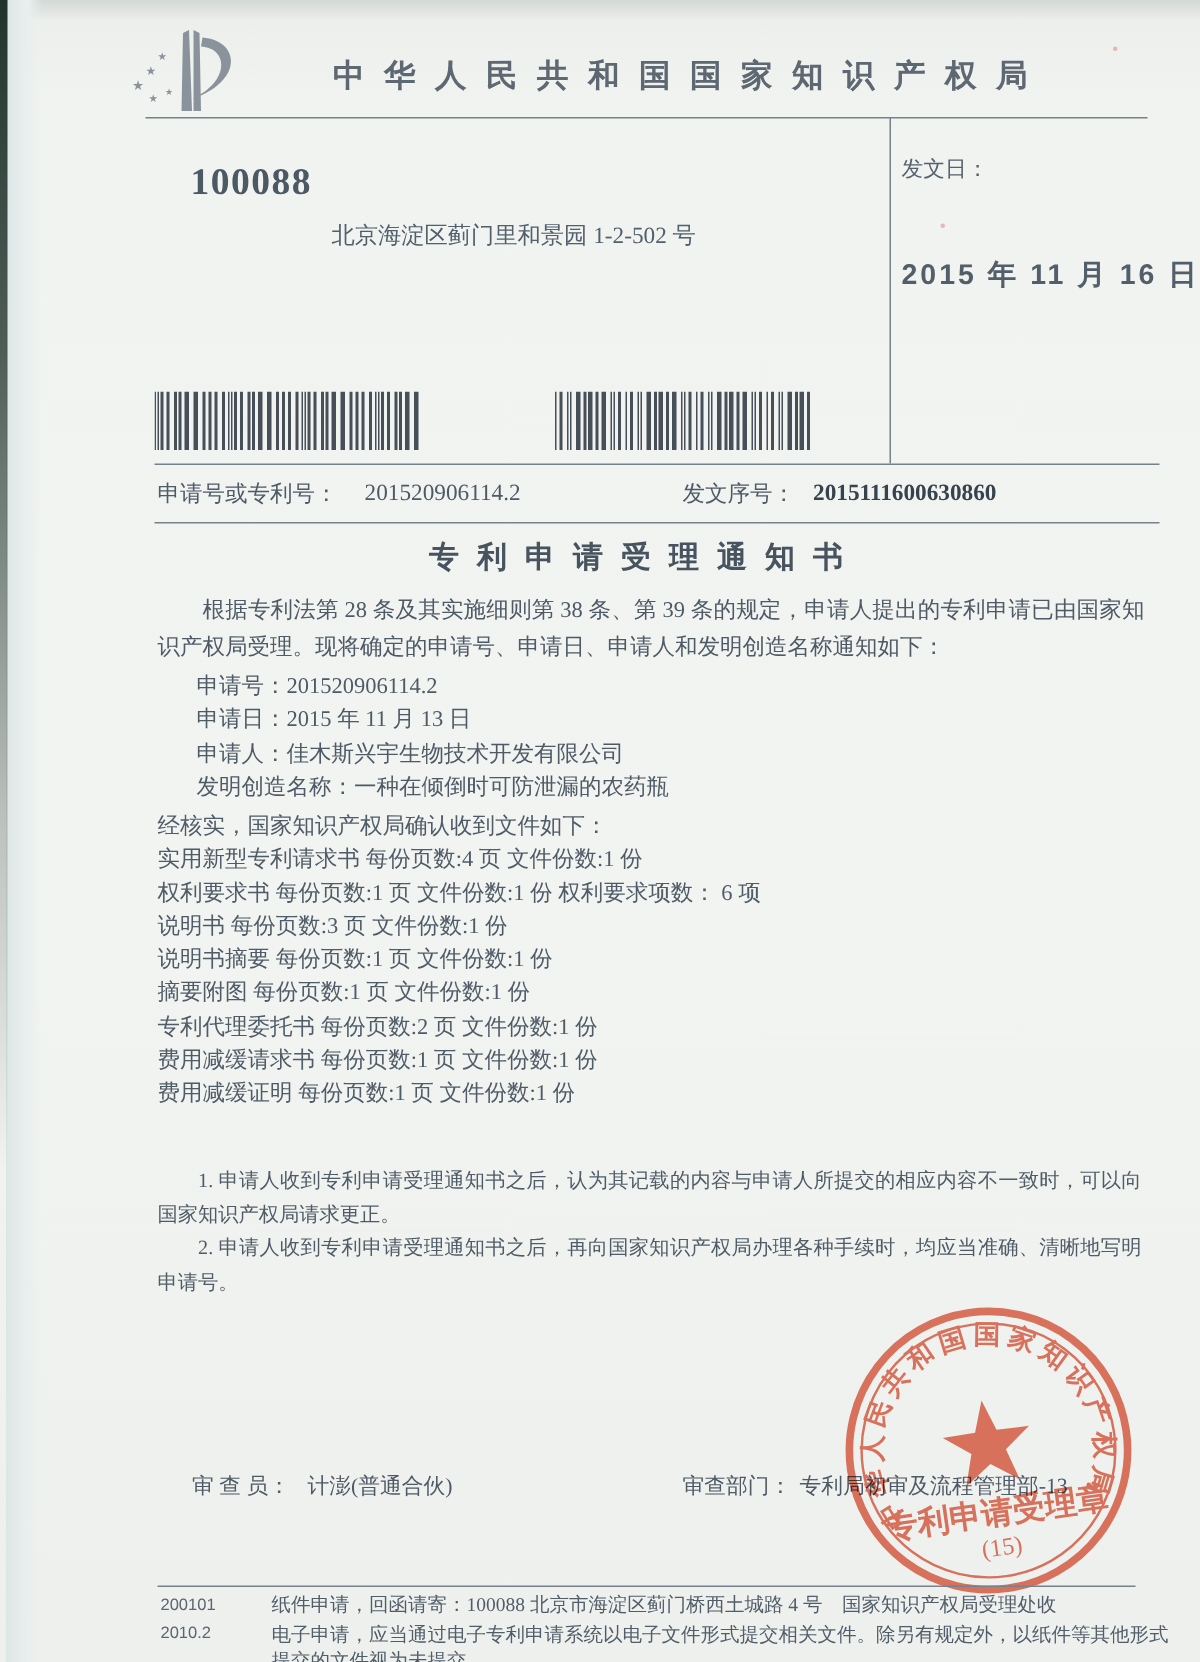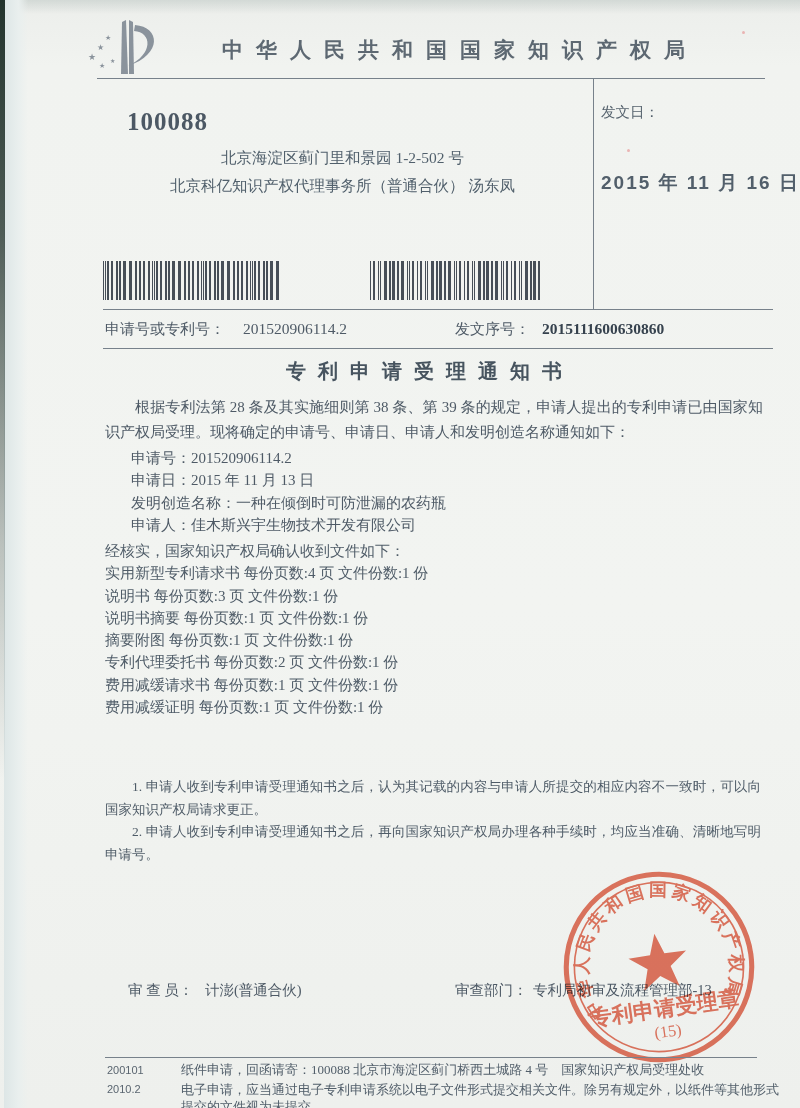--- a/index.html
+++ b/index.html
@@ -95,21 +95,20 @@
     </g>
   </svg>
 
   <div class="header-title">中华人民共和国国家知识产权局</div>
   <div class="hairline" style="left:97px;top:78px;width:668px;"></div>
   <div class="vline" style="left:593px;top:78px;height:231px;"></div>
 
   <div class="postcode">100088</div>
   <div class="addr">
     <div>北京海淀区蓟门里和景园 1-2-502 号</div>
-    <div>北京科亿知识产权代理事务所（普通合伙） 汤东凤</div>
   </div>
 
   <div class="issue-label">发文日：</div>
   <div class="issue-date">2015 年 11 月 16 日</div>
 
   <div id="bc1" class="barcode"><span style="width:1px;margin-right:1px"></span><span style="width:1px;margin-right:1px"></span><span style="width:2px;margin-right:2px"></span><span style="width:2px;margin-right:3px"></span><span style="width:2px;margin-right:1px"></span><span style="width:2px;margin-right:2px"></span><span style="width:3px;margin-right:3px"></span><span style="width:3px;margin-right:3px"></span><span style="width:2px;margin-right:2px"></span><span style="width:2px;margin-right:2px"></span><span style="width:2px;margin-right:3px"></span><span style="width:2px;margin-right:2px"></span><span style="width:1px;margin-right:1px"></span><span style="width:1px;margin-right:1px"></span><span style="width:2px;margin-right:2px"></span><span style="width:2px;margin-right:3px"></span><span style="width:2px;margin-right:1px"></span><span style="width:2px;margin-right:2px"></span><span style="width:3px;margin-right:3px"></span><span style="width:3px;margin-right:3px"></span><span style="width:2px;margin-right:2px"></span><span style="width:2px;margin-right:2px"></span><span style="width:2px;margin-right:3px"></span><span style="width:2px;margin-right:2px"></span><span style="width:1px;margin-right:1px"></span><span style="width:1px;margin-right:1px"></span><span style="width:2px;margin-right:2px"></span><span style="width:2px;margin-right:3px"></span><span style="width:2px;margin-right:1px"></span><span style="width:2px;margin-right:2px"></span><span style="width:3px;margin-right:3px"></span><span style="width:3px;margin-right:3px"></span><span style="width:2px;margin-right:2px"></span><span style="width:2px;margin-right:2px"></span><span style="width:2px;margin-right:3px"></span><span style="width:2px;margin-right:2px"></span><span style="width:1px;margin-right:1px"></span><span style="width:1px;margin-right:1px"></span><span style="width:2px;margin-right:2px"></span><span style="width:2px;margin-right:3px"></span><span style="width:2px;margin-right:1px"></span><span style="width:2px;margin-right:2px"></span><span style="width:3px;margin-right:3px"></span><span style="width:3px;margin-right:3px"></span></div>
   <div id="bc2" class="barcode"><span style="width:1px;margin-right:2px"></span><span style="width:2px;margin-right:3px"></span><span style="width:1px;margin-right:1px"></span><span style="width:1px;margin-right:3px"></span><span style="width:3px;margin-right:2px"></span><span style="width:2px;margin-right:1px"></span><span style="width:3px;margin-right:2px"></span><span style="width:2px;margin-right:2px"></span><span style="width:3px;margin-right:3px"></span><span style="width:1px;margin-right:1px"></span><span style="width:1px;margin-right:2px"></span><span style="width:2px;margin-right:3px"></span><span style="width:1px;margin-right:2px"></span><span style="width:2px;margin-right:3px"></span><span style="width:1px;margin-right:1px"></span><span style="width:1px;margin-right:3px"></span><span style="width:3px;margin-right:2px"></span><span style="width:2px;margin-right:1px"></span><span style="width:3px;margin-right:2px"></span><span style="width:2px;margin-right:2px"></span><span style="width:3px;margin-right:3px"></span><span style="width:1px;margin-right:1px"></span><span style="width:1px;margin-right:2px"></span><span style="width:2px;margin-right:3px"></span><span style="width:1px;margin-right:2px"></span><span style="width:2px;margin-right:3px"></span><span style="width:1px;margin-right:1px"></span><span style="width:1px;margin-right:3px"></span><span style="width:3px;margin-right:2px"></span><span style="width:2px;margin-right:1px"></span><span style="width:3px;margin-right:2px"></span><span style="width:2px;margin-right:2px"></span><span style="width:3px;margin-right:3px"></span><span style="width:1px;margin-right:1px"></span><span style="width:1px;margin-right:2px"></span><span style="width:2px;margin-right:3px"></span><span style="width:1px;margin-right:2px"></span><span style="width:2px;margin-right:3px"></span><span style="width:1px;margin-right:1px"></span><span style="width:1px;margin-right:3px"></span><span style="width:3px;margin-right:2px"></span><span style="width:2px;margin-right:1px"></span><span style="width:3px;margin-right:2px"></span><span style="width:2px;margin-right:2px"></span></div>
   <div class="hairline" style="left:103px;top:309px;width:670px;"></div>
 
   <div class="ref-row">
@@ -119,27 +118,28 @@
     <span class="ref-serial">2015111600630860</span>
   </div>
   <div class="hairline" style="left:103px;top:348px;width:670px;"></div>
 
   <div class="doc-title">专利申请受理通知书</div>
   <div class="para1">根据专利法第 28 条及其实施细则第 38 条、第 39 条的规定，申请人提出的专利申请已由国家知识产权局受理。现将确定的申请号、申请日、申请人和发明创造名称通知如下：</div>
 
   <div class="fields">
     <div><span>申请号：</span><span>201520906114.2</span></div>
     <div><span>申请日：</span><span>2015 年 11 月 13 日</span></div>
+    <div><span>申请人：</span><span>佳木斯兴宇生物技术开发有限公司</span></div>
     <div><span>发明创造名称：</span><span>一种在倾倒时可防泄漏的农药瓶</span></div>
-    <div><span>申请人：</span><span>佳木斯兴宇生物技术开发有限公司</span></div>
   </div>
 
   <div class="received">
     <div>经核实，国家知识产权局确认收到文件如下：</div>
     <div>实用新型专利请求书 每份页数:4 页  文件份数:1 份</div>
+    <div>权利要求书 每份页数:1 页  文件份数:1 份 权利要求项数：  6 项</div>
     <div>说明书 每份页数:3 页  文件份数:1 份</div>
     <div>说明书摘要 每份页数:1 页  文件份数:1 份</div>
     <div>摘要附图 每份页数:1 页  文件份数:1 份</div>
     <div>专利代理委托书 每份页数:2 页  文件份数:1 份</div>
     <div>费用减缓请求书 每份页数:1 页  文件份数:1 份</div>
     <div>费用减缓证明 每份页数:1 页  文件份数:1 份</div>
   </div>
 
   <div class="notes">
     <p>1. 申请人收到专利申请受理通知书之后，认为其记载的内容与申请人所提交的相应内容不一致时，可以向国家知识产权局请求更正。</p>

